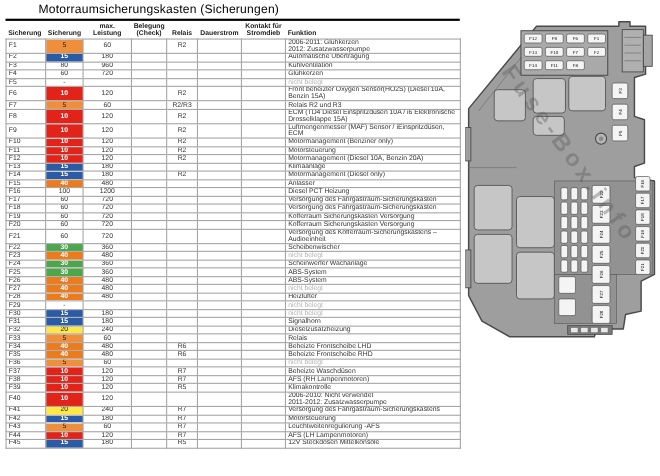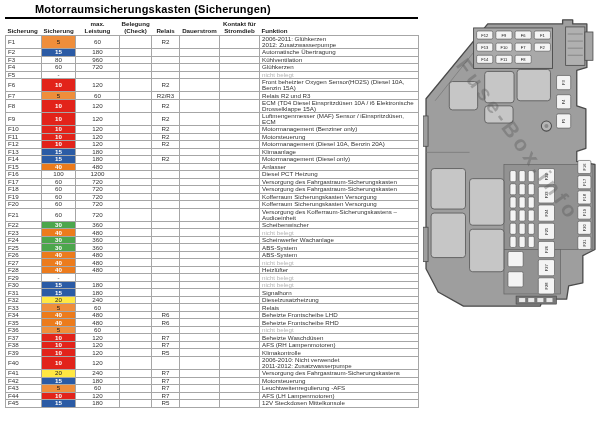--- a/index.html
+++ b/index.html
@@ -1,21 +1,21 @@
 <!DOCTYPE html>
 <html><head>
 <meta charset="utf-8">
 <style>
   html,body{margin:0;padding:0;}
   body{
     width:600px;height:433px;position:relative;overflow:hidden;
     background:#ffffff;font-family:"Liberation Sans",sans-serif;
   }
   .page-title{
-    position:absolute;left:6px;top:3px;font-size:11px;font-weight:bold;color:#000;
+    position:absolute;left:6px;top:3px;font-size:11px;font-weight:normal;color:#000;
     letter-spacing:.2px;white-space:nowrap;padding-left:29px;
   }
   .title-rule{position:absolute;left:5px;top:17px;width:413px;height:2px;background:#000;}
   table.fuse{
     position:absolute;left:5px;top:20px;width:413px;
     border-collapse:collapse;table-layout:fixed;
   }
   table.fuse th{
     font-size:6.2px;font-weight:bold;color:#1a1a1a;text-align:center;
     vertical-align:bottom;padding:1px 2px;white-space:pre-line;line-height:1.05;

